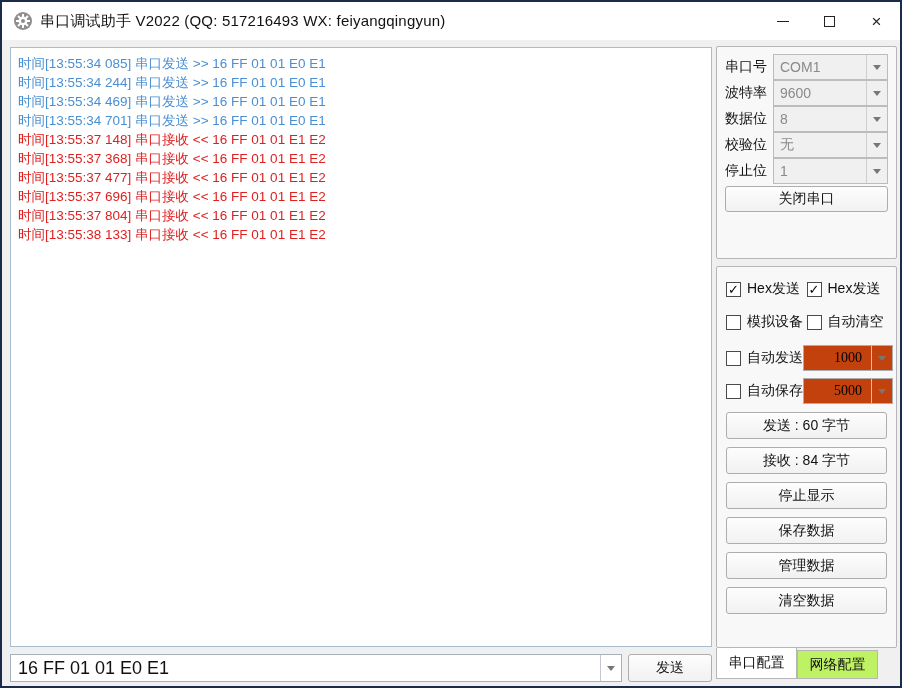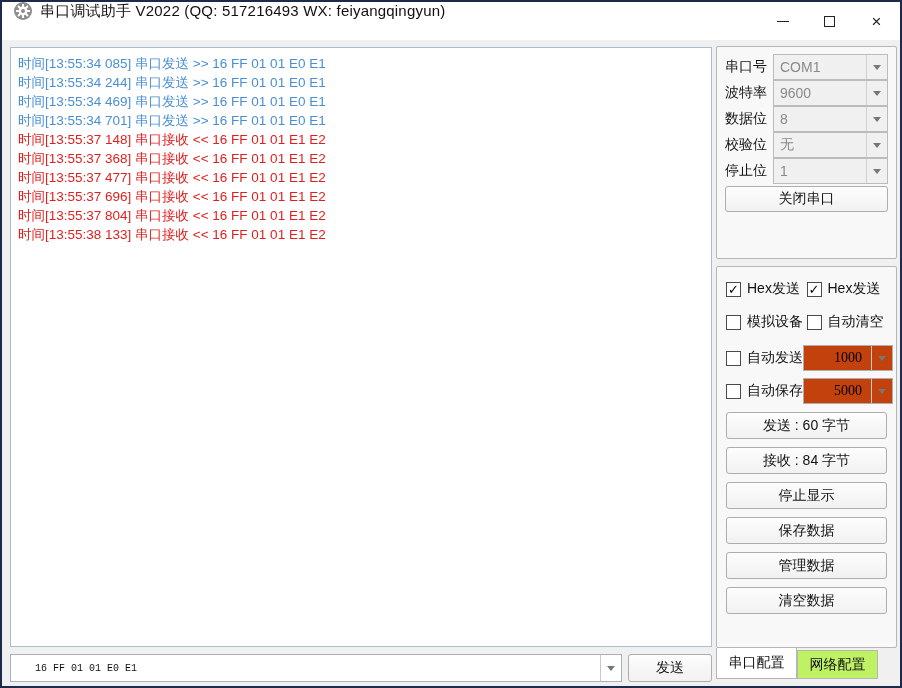--- a/index.html
+++ b/index.html
@@ -8,21 +8,21 @@
     font-family: "Liberation Sans", "DejaVu Sans", sans-serif;
     background:#d0d0d0;
   }
   .window {
     position:relative; width:902px; height:688px;
     border:2px solid #1c2b4a; background:#f0f0f0; overflow:hidden;
   }
   
   .titlebar {
     position:absolute; left:0; top:0; right:0; height:38px;
-    background:#ffffff; display:flex; align-items:flex-start; padding-left:12px;
+    background:#ffffff; display:flex; align-items:center; padding-left:12px;
   }
   .gear { width:18px; height:18px; margin-right:8px; flex:0 0 auto; }
   .title-text { font-size:15px; color:#111; letter-spacing:.2px; }
   .win-controls { margin-left:auto; display:flex; height:100%; }
   .win-btn { width:47px; height:100%; display:flex; align-items:center; justify-content:center; cursor:default; }
   .glyph-min { width:12px; border-top:1.5px solid #222; display:block; }
   .glyph-max { width:11px; height:11px; border:1.2px solid #222; display:block; }
   .glyph-close { font-size:17px; color:#222; line-height:1; }
   
   .log-area {
@@ -31,22 +31,22 @@
     font-size:13.5px; line-height:19px; overflow:hidden; white-space:pre;
   }
   .log-line { height:19px; }
   
   .send-combo {
     position:absolute; left:8px; top:652px; width:612px; height:28px;
     background:#ffffff; border:1px solid #a6b1bc; display:flex; align-items:stretch;
   }
   .send-input {
     flex:1; border:none; outline:none; background:transparent;
-    font-family:Liberation Mono, monospace;
-    font-size:10px; color:#111; padding:0 24px;
+    font-family:Liberation Sans, sans-serif;
+    font-size:18px; color:#111; padding:0 7px;
   }
   .combo-arrow-cell {
     width:21px; border-left:1px solid #c3c9cf; display:flex; align-items:center; justify-content:center;
   }
   .tri { width:0; height:0; border-left:4px solid transparent; border-right:4px solid transparent; border-top:5px solid #777; }
   .btn {
     display:flex; align-items:center; justify-content:center;
     background:linear-gradient(#fdfdfd,#f1f1f1);
     border:1px solid #adadad; border-radius:3px;
     font-size:14px; color:#111; cursor:default;

